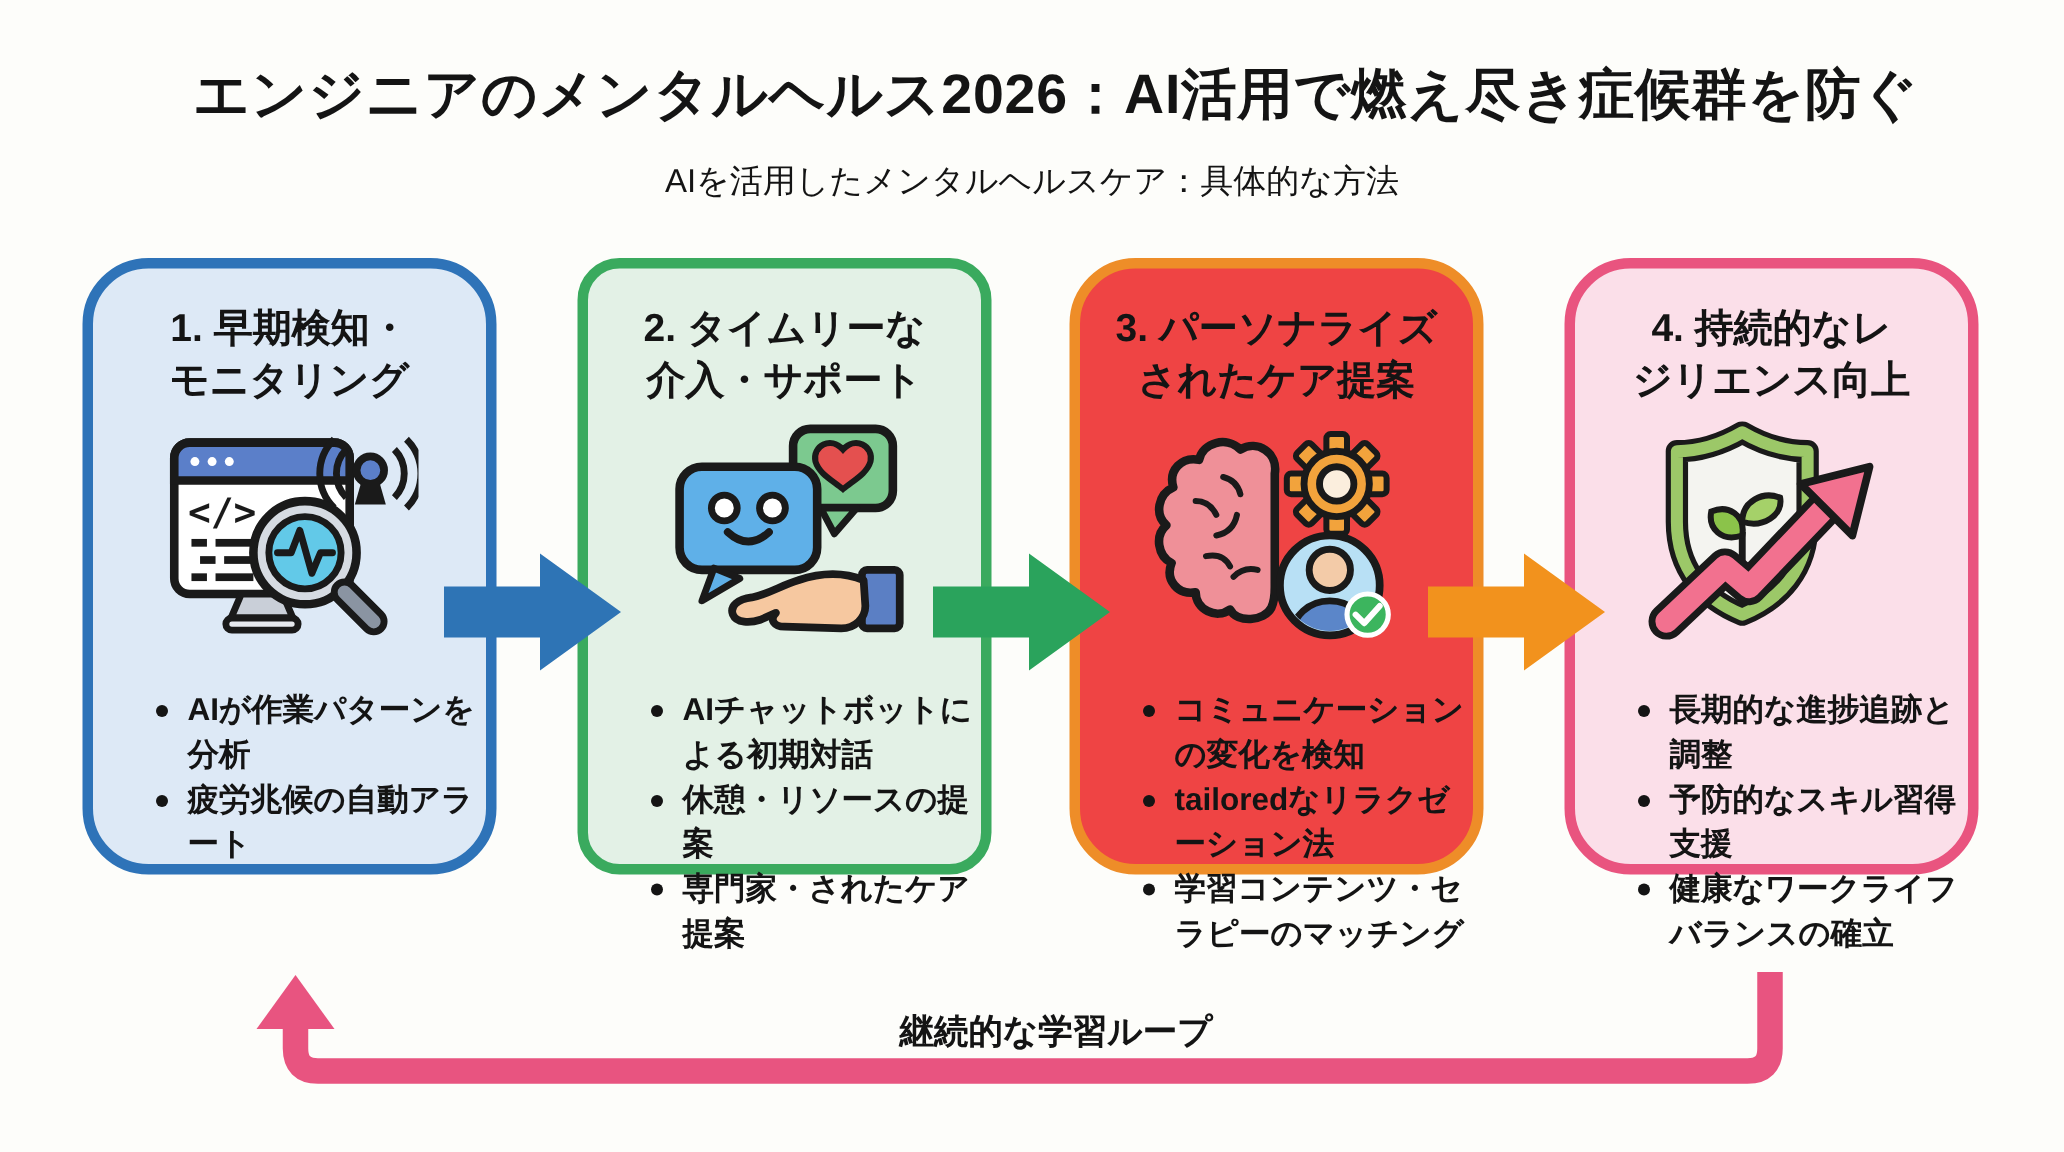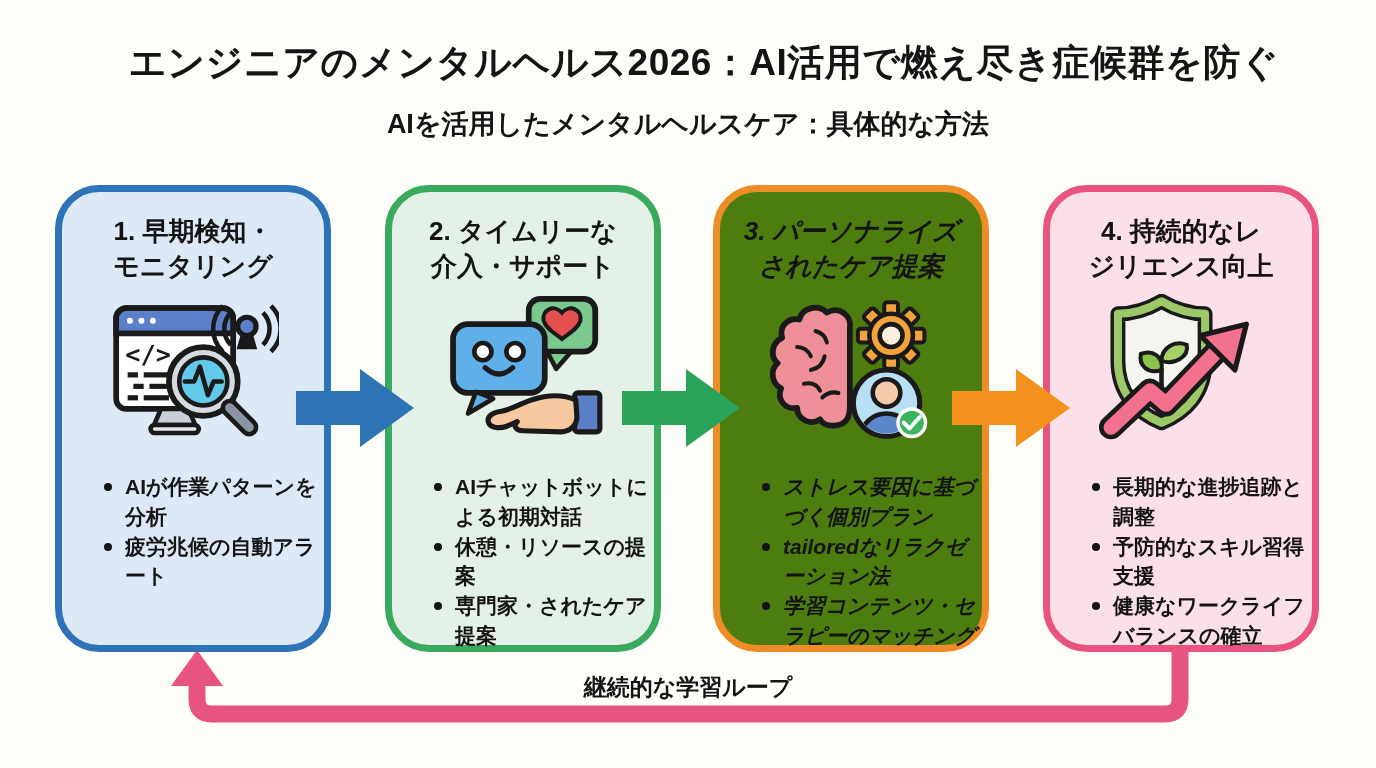--- a/index.html
+++ b/index.html
@@ -7,29 +7,29 @@
     position:relative;width:1376px;height:768px;overflow:hidden;
     background:#fdfdfa;color:#141414;
     font-family:"Liberation Sans","DejaVu Sans",sans-serif;
   }
   .main-title{
     position:absolute;top:38px;left:16px;width:1376px;text-align:center;
     font-size:37px;font-weight:800;letter-spacing:0.5px;
   }
   .sub-title{
     position:absolute;top:106px;left:0;width:1376px;text-align:center;
-    font-size:27px;font-weight:700;
+    font-size:22px;font-weight:400;
   }
   .card{
-    position:absolute;top:185px;width:276px;height:467px;
+    position:absolute;top:172px;width:276px;height:411px;
     border-radius:44px;border:7px solid #f97316;box-sizing:border-box;
   }
   .card-1{left:55px;border-color:#2e73b8;background:#dde9f6;}
-  .card-2{left:385px;border-color:#3aaa5e;background:#e3f1e6;}
-  .card-3{left:713px;border-color:#ee8d28;background:#4d7c0f;font-style:italic;}
+  .card-2{left:385px;border-color:#3aaa5e;background:#e3f1e6;border-radius:28px;}
+  .card-3{left:713px;border-color:#ee8d28;background:#ef4444;}
   .card-4{left:1043px;border-color:#e9547f;background:#fbdfe9;}
   .card-title{
     position:absolute;top:22px;left:0;width:100%;text-align:center;
     font-size:26px;font-weight:800;line-height:1.34;white-space:pre-line;
   }
   .card-icon{
     position:absolute;top:102px;left:50%;transform:translateX(-50%);
     width:172px;height:152px;
   }
   .bullets{
@@ -44,21 +44,21 @@
   }
   .flow-arrow{position:absolute;top:367px;width:120px;height:82px;}
   .flow-arrow-1{left:296px;}
   .flow-arrow-2{left:622px;}
   .flow-arrow-3{left:952px;}
   .arrow-1-fill{fill:#2e74b5;}
   .arrow-2-fill{fill:#2aa35c;}
   .arrow-3-fill{fill:#f2921d;}
   .loop-svg{position:absolute;left:0;top:0;width:1376px;height:768px;pointer-events:none;}
   .loop-label{
-    position:absolute;top:672px;left:538px;width:300px;text-align:center;
+    position:absolute;top:672px;left:554px;width:300px;text-align:center;
     font-size:23px;font-weight:800;
   }
   .ic{stroke:#1a1a1a;}
 </style>
 </head>
 <body>
 
 <div class="canvas">
 
   <div class="main-title">エンジニアのメンタルヘルス2026：AI活用で燃え尽き症候群を防ぐ</div>
@@ -148,21 +148,21 @@
       <clipPath id="avclip">
           <circle cx="106" cy="95" r="26.5"></circle>
         </clipPath>
       <circle class="ic" cx="106" cy="95" r="29" fill="#b8e0f5" stroke-width="4.5"></circle>
       <circle class="ic" cx="106" cy="86" r="12" fill="#f3cba8" stroke-width="4"></circle>
       <ellipse class="ic" cx="106" cy="124" rx="22" ry="20" fill="#5b86c9" stroke-width="4" clip-path="url(#avclip)"></ellipse>
       <circle cx="128" cy="112" r="12" fill="#3cb55e" stroke="#ffffff" stroke-width="3"></circle>
       <path d="M121,112 l5,5 l9,-10" stroke="#ffffff" stroke-width="3.5" fill="none" stroke-linecap="round" stroke-linejoin="round"></path>
     </svg>
     <ul class="bullets">
-      <li>ストレス要因に基づづく個別プラン</li>
+      <li>コミュニケーションの変化を検知</li>
       <li>tailoredなリラクゼーション法</li>
       <li>学習コンテンツ・セラピーのマッチング</li>
     </ul>
   </div>
 
   <div class="card card-4">
     <div class="card-title">4. 持続的なレ
 ジリエンス向上</div>
     <svg class="card-icon" viewBox="0 0 150 132">
       <path d="M58,6 C70,13 84,17 96,17 L96,58 C96,86 80,103 58,112 C36,103 20,86 20,58 L20,17 C32,17 46,13 58,6 Z" fill="#f4f4f0" stroke="#1a1a1a" stroke-width="13" stroke-linejoin="round"></path>

